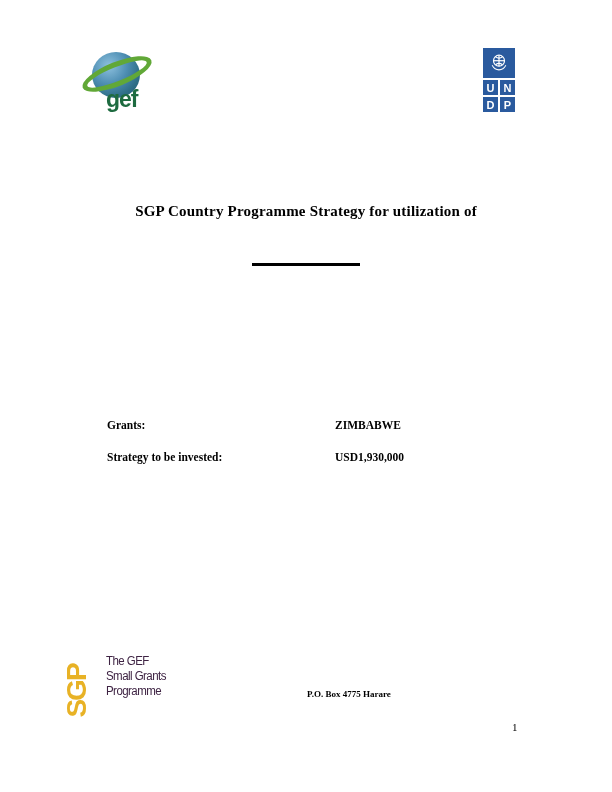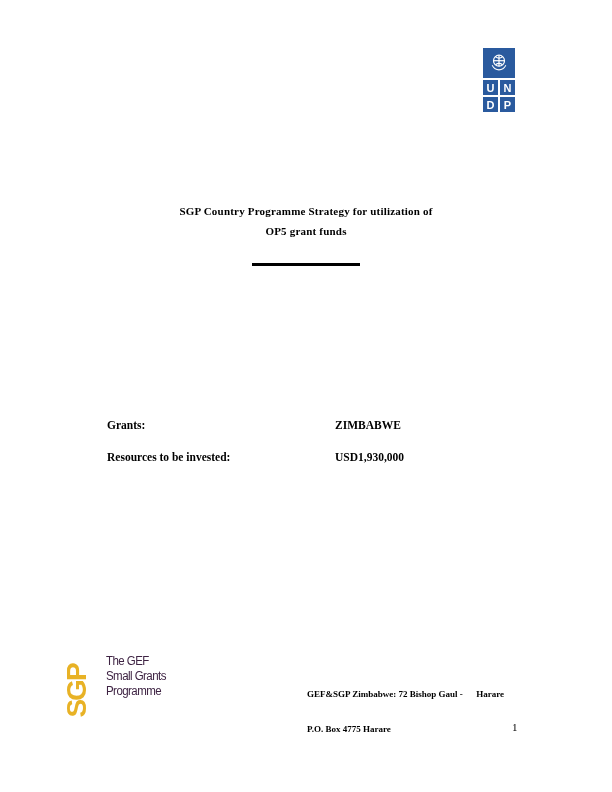--- a/index.html
+++ b/index.html
@@ -49,21 +49,21 @@
   .undp-cell {
     background: #2a5a9e; color: #ffffff;
     font-family: "Liberation Sans", sans-serif;
     font-weight: bold; font-size: 11px;
     display: flex; align-items: center; justify-content: center;
   }
 
   
   .title-block {
     position: absolute; left: 0; top: 201px; width: 612px;
-    text-align: center; font-weight: bold; font-size: 11px; line-height: 20px;
+    text-align: center; font-weight: bold; font-size: 15px; line-height: 20px;
     letter-spacing: 0.2px;
   }
   .title-divider {
     position: absolute; left: 252px; top: 263px; width: 108px; height: 3px;
     background: #000;
   }
 
   
   .detail-row { position: absolute; left: 0; width: 612px; font-weight: bold; font-size: 11.5px; }
   .detail-row.row-0 { top: 419px; }
@@ -98,20 +98,25 @@
   }
 
   
   .page-number { position: absolute; left: 512px; top: 721px; font-size: 11px; }
 </style>
 </head>
 <body>
 
 <div class="page">
 
+  <div class="gef-logo">
+    <div class="gef-globe"></div>
+    <div class="gef-ring"></div>
+    <div class="gef-wordmark">gef</div>
+  </div>
 
   <div class="undp-logo">
     <div class="undp-emblem">
       <svg width="22" height="22" viewBox="0 0 24 24">
         <g stroke="#ffffff" fill="none" stroke-width="1.3">
           <circle cx="12" cy="9.5" r="6"></circle>
           <path d="M6 9.5h12"></path>
           <path d="M12 3.5v12"></path>
           <path d="M8.2 5.2c2.4 1.8 5.2 1.8 7.6 0"></path>
           <path d="M8.2 13.8c2.4-1.8 5.2-1.8 7.6 0"></path>
@@ -122,43 +127,41 @@
     <div class="undp-grid">
       <div class="undp-cell">U</div>
       <div class="undp-cell">N</div>
       <div class="undp-cell">D</div>
       <div class="undp-cell">P</div>
     </div>
   </div>
 
   <div class="title-block">
     <div>SGP Country Programme Strategy for utilization of</div>
-    <div>OP5 grant funds</div>
   </div>
   <div class="title-divider"></div>
 
   <div class="detail-row row-0">
     <span class="detail-label">Grants:</span>
     <span class="detail-value">ZIMBABWE</span>
   </div>
   <div class="detail-row row-1">
-    <span class="detail-label">Resources to be invested:</span>
+    <span class="detail-label">Strategy to be invested:</span>
     <span class="detail-value">USD1,930,000</span>
   </div>
 
   <div class="sgp-logo">
     <div class="sgp-vertical">SGP</div>
     <div class="sgp-tagline">
       <div>The GEF</div>
       <div>Small Grants</div>
       <div>Programme</div>
     </div>
   </div>
 
   <div class="address-block">
-    <div class="address-line">GEF&amp;SGP Zimbabwe: 72 Bishop Gaul -      Harare</div>
     <div class="address-line">P.O. Box 4775 Harare</div>
     
   </div>
 
   <div class="page-number">1</div>
 
 </div>
 
 </body></html>

